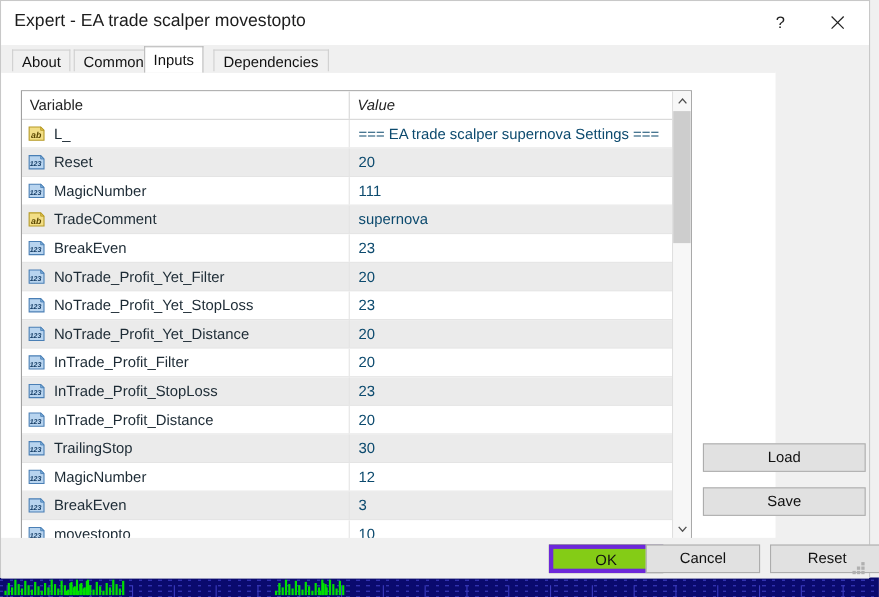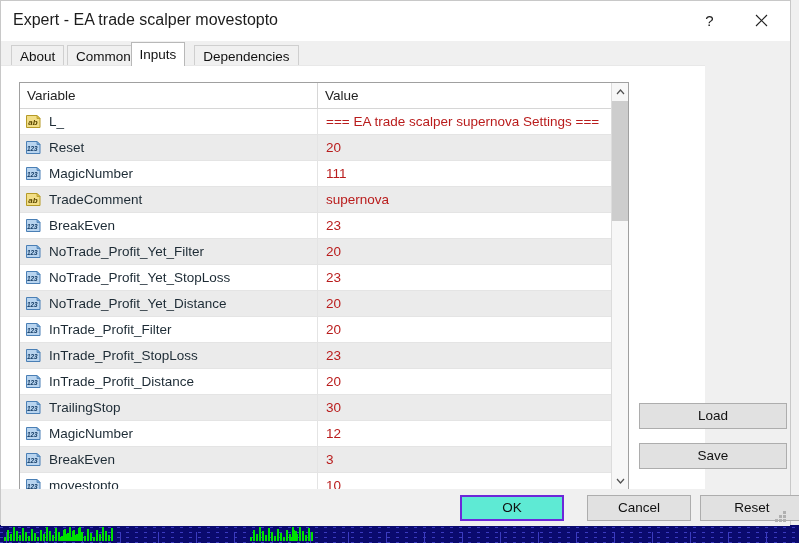--- a/index.html
+++ b/index.html
@@ -174,21 +174,21 @@
     top: 0;
     height: 25px;
     line-height: 25px;
     font-size: 13.5px;
     color: #222;
     padding-left: 7px;
     box-sizing: border-box;
     cursor: default;
   }
   #hcell-variable { left: 0; width: 297px; }
-  #hcell-value { left: 297px; width: 294px; border-left: 1px solid #d6d6d6; }
+  #hcell-value { left: 297px; width: 294px; border-left: 1px solid #d6d6d6; font-style: italic; }
 
   #table-body {
     position: absolute;
     left: 0;
     top: 26px;
     width: 591px;
     height: 381px;
     overflow: hidden;
   }
   .trow {
@@ -211,21 +211,21 @@
     padding-left: 5px;
   }
   .cell-val {
     position: absolute;
     left: 297px;
     top: 0;
     width: 294px;
     height: 25px;
     line-height: 25px;
     font-size: 13.5px;
-    color: #b91c1c;
+    color: #0c4a6e;
     box-sizing: border-box;
     padding-left: 8px;
     border-left: 1px solid #e4e4e4;
     white-space: nowrap;
     overflow: hidden;
   }
   .var-label {
     font-size: 13.5px;
     color: #1d2b35;
     white-space: nowrap;
@@ -320,24 +320,24 @@
     background: #e1e1e1;
     border: 1px solid #adadad;
     box-sizing: border-box;
     font-size: 13.5px;
     color: #111;
     text-align: center;
     line-height: 24px;
     cursor: default;
   }
   #btn-ok {
-    left: 459px;
-    border: 2px solid #6d28d9;
+    left: 498px;
+    border: 4px solid #6d28d9;
     line-height: 22px;
-    background: #5eead4;
+    background: #84cc16;
   }
   #btn-cancel { left: 586px; }
   #btn-reset { left: 699px; }
 
   
   #resize-grip {
     position: absolute;
     right: 3px;
     bottom: 3px;
     width: 12px;

